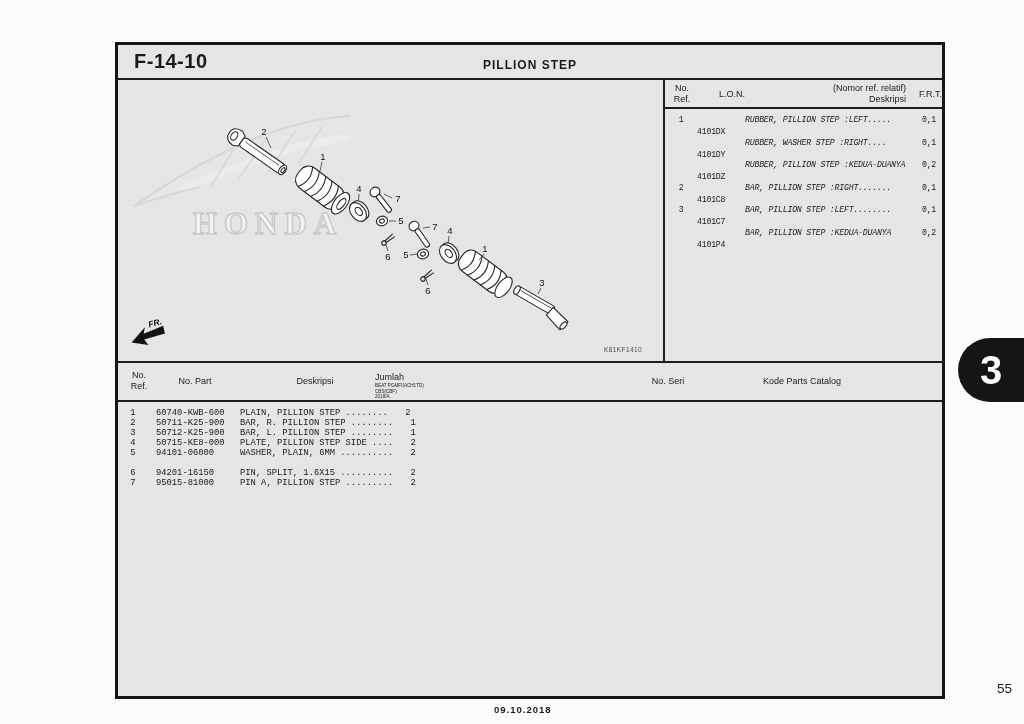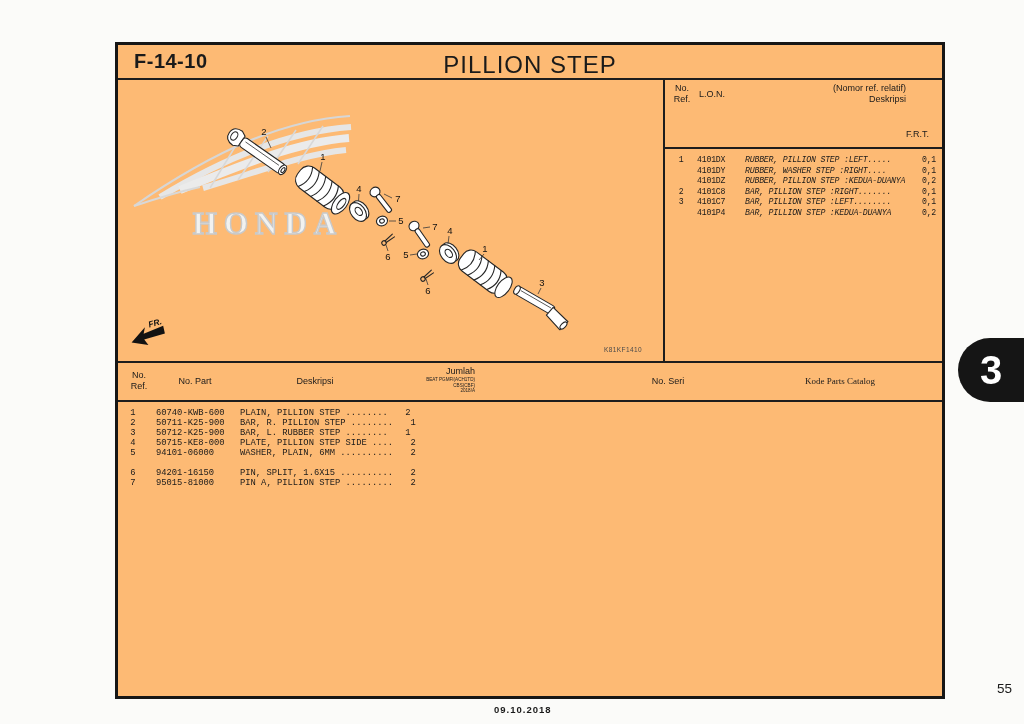--- a/index.html
+++ b/index.html
@@ -1,46 +1,46 @@
 <!DOCTYPE html>
 <html><head>
 <meta charset="utf-8">
 <style>
   html,body{margin:0;padding:0;}
   body{width:1024px;height:724px;background:#fbfbf9;font-family:"Liberation Sans",sans-serif;color:#1a1a1a;position:relative;overflow:hidden;}
   .page{position:absolute;inset:0;}
-  .frame{position:absolute;left:115px;top:42px;width:830px;height:657px;border:3px solid #161616;box-sizing:border-box;background:#fdba74;}
+  .frame{position:absolute;left:115px;top:42px;width:830px;height:657px;border:3px solid #161616;box-sizing:border-box;background:#e5e5e5;}
   
   .hdr{position:relative;height:33px;border-bottom:2px solid #1d1d1d;}
   .hdr .code{position:absolute;left:16px;top:5px;font-size:20px;font-weight:bold;letter-spacing:.5px;}
-  .hdr .title{position:absolute;left:0;top:6px;width:100%;text-align:center;font-size:24px;font-weight:normal;letter-spacing:1px;}
+  .hdr .title{position:absolute;left:0;top:13px;width:100%;text-align:center;font-size:12px;font-weight:bold;letter-spacing:1px;}
   
   .main{position:relative;height:281px;border-bottom:2px solid #1d1d1d;}
   .diagram{position:absolute;left:0;top:0;width:545px;height:281px;}
   .ref-panel{position:absolute;left:545px;top:0;right:0;bottom:0;border-left:2px solid #1d1d1d;}
   .ref-head{display:flex;border-bottom:2px solid #1d1d1d;padding:3px 0 2px;font-size:9px;line-height:11px;}
   .rh-ref{width:34px;text-align:center;}
-  .rh-lon{width:46px;text-align:left;line-height:22px;}
+  .rh-lon{width:46px;text-align:right;line-height:22px;}
   .rh-desc{flex:1;text-align:right;}
-  .rh-frt{width:36px;text-align:left;line-height:22px;margin-top:40px;}
+  .rh-frt{width:36px;text-align:right;line-height:22px;}
   .ref-rows{padding-top:6px;font-family:"Liberation Mono",monospace;font-size:8.2px;line-height:10.6px;letter-spacing:-.2px;}
   .ref-row{display:flex;white-space:pre;}
   .rr-ref{width:32px;text-align:center;}
-  .rr-lon{width:48px;}
+  .rr-lon{width:48px;margin-top:12px;}
   .rr-desc{flex:1;font-style:italic;}
   .rr-frt{width:26px;text-align:center;}
   
   .pt-head{position:relative;height:37px;border-bottom:2px solid #1d1d1d;font-size:9px;line-height:11px;}
   .ph-ref{position:absolute;left:6px;top:7px;width:30px;text-align:center;}
   .ph-part{position:absolute;left:32px;top:13px;width:90px;text-align:center;}
   .ph-desc{position:absolute;left:152px;top:13px;width:90px;text-align:center;}
-  .ph-jumlah{position:absolute;left:257px;top:3px;width:100px;text-align:right;}
+  .ph-jumlah{position:absolute;left:257px;top:9px;width:100px;text-align:left;}
   .ph-jumlah .sub{font-size:4.6px;line-height:5.6px;color:#222;}
   .ph-seri{position:absolute;left:505px;top:13px;width:90px;text-align:center;}
-  .ph-kode{position:absolute;left:577px;top:13px;width:180px;text-align:right;font-family:Liberation Serif, serif;}
+  .ph-kode{position:absolute;left:594px;top:13px;width:180px;text-align:center;}
   
   .pt-body{padding-top:6px;font-family:"Liberation Mono",monospace;font-size:8.8px;line-height:10px;}
   .pt-row{display:flex;white-space:pre;}
   .pr-ref{width:30px;text-align:center;}
   .pr-part{width:70px;margin-left:8px;}
   .pr-desc{margin-left:14px;}
   .pr-qty{width:20px;margin-left:10px;text-align:center;}
   .pt-gap{height:10px;}
   
   .side-tab{position:absolute;left:958px;top:338px;width:66px;height:64px;background:#151515;border-radius:32px 0 0 32px;color:#fff;display:flex;align-items:center;justify-content:center;font-size:40px;font-weight:bold;}
@@ -252,21 +252,21 @@
     </div>
 
     <div class="pt-body">
       <div class="pt-row">
         <span class="pr-ref">1</span><span class="pr-part">60740-KWB-600</span><span class="pr-desc">PLAIN, PILLION STEP ........</span><span class="pr-qty">2</span>
       </div>
       <div class="pt-row">
         <span class="pr-ref">2</span><span class="pr-part">50711-K25-900</span><span class="pr-desc">BAR, R. PILLION STEP ........</span><span class="pr-qty">1</span>
       </div>
       <div class="pt-row">
-        <span class="pr-ref">3</span><span class="pr-part">50712-K25-900</span><span class="pr-desc">BAR, L. RUBBER STEP ........</span><span class="pr-qty">1</span>
+        <span class="pr-ref">3</span><span class="pr-part">50712-K25-900</span><span class="pr-desc">BAR, L. PILLION STEP ........</span><span class="pr-qty">1</span>
       </div>
       <div class="pt-row">
         <span class="pr-ref">4</span><span class="pr-part">50715-KE8-000</span><span class="pr-desc">PLATE, PILLION STEP SIDE ....</span><span class="pr-qty">2</span>
       </div>
       <div class="pt-row">
         <span class="pr-ref">5</span><span class="pr-part">94101-06000</span><span class="pr-desc">WASHER, PLAIN, 6MM ..........</span><span class="pr-qty">2</span>
       </div>
       <div class="pt-gap"></div>
       <div class="pt-row">
         <span class="pr-ref">6</span><span class="pr-part">94201-16150</span><span class="pr-desc">PIN, SPLIT, 1.6X15 ..........</span><span class="pr-qty">2</span>

